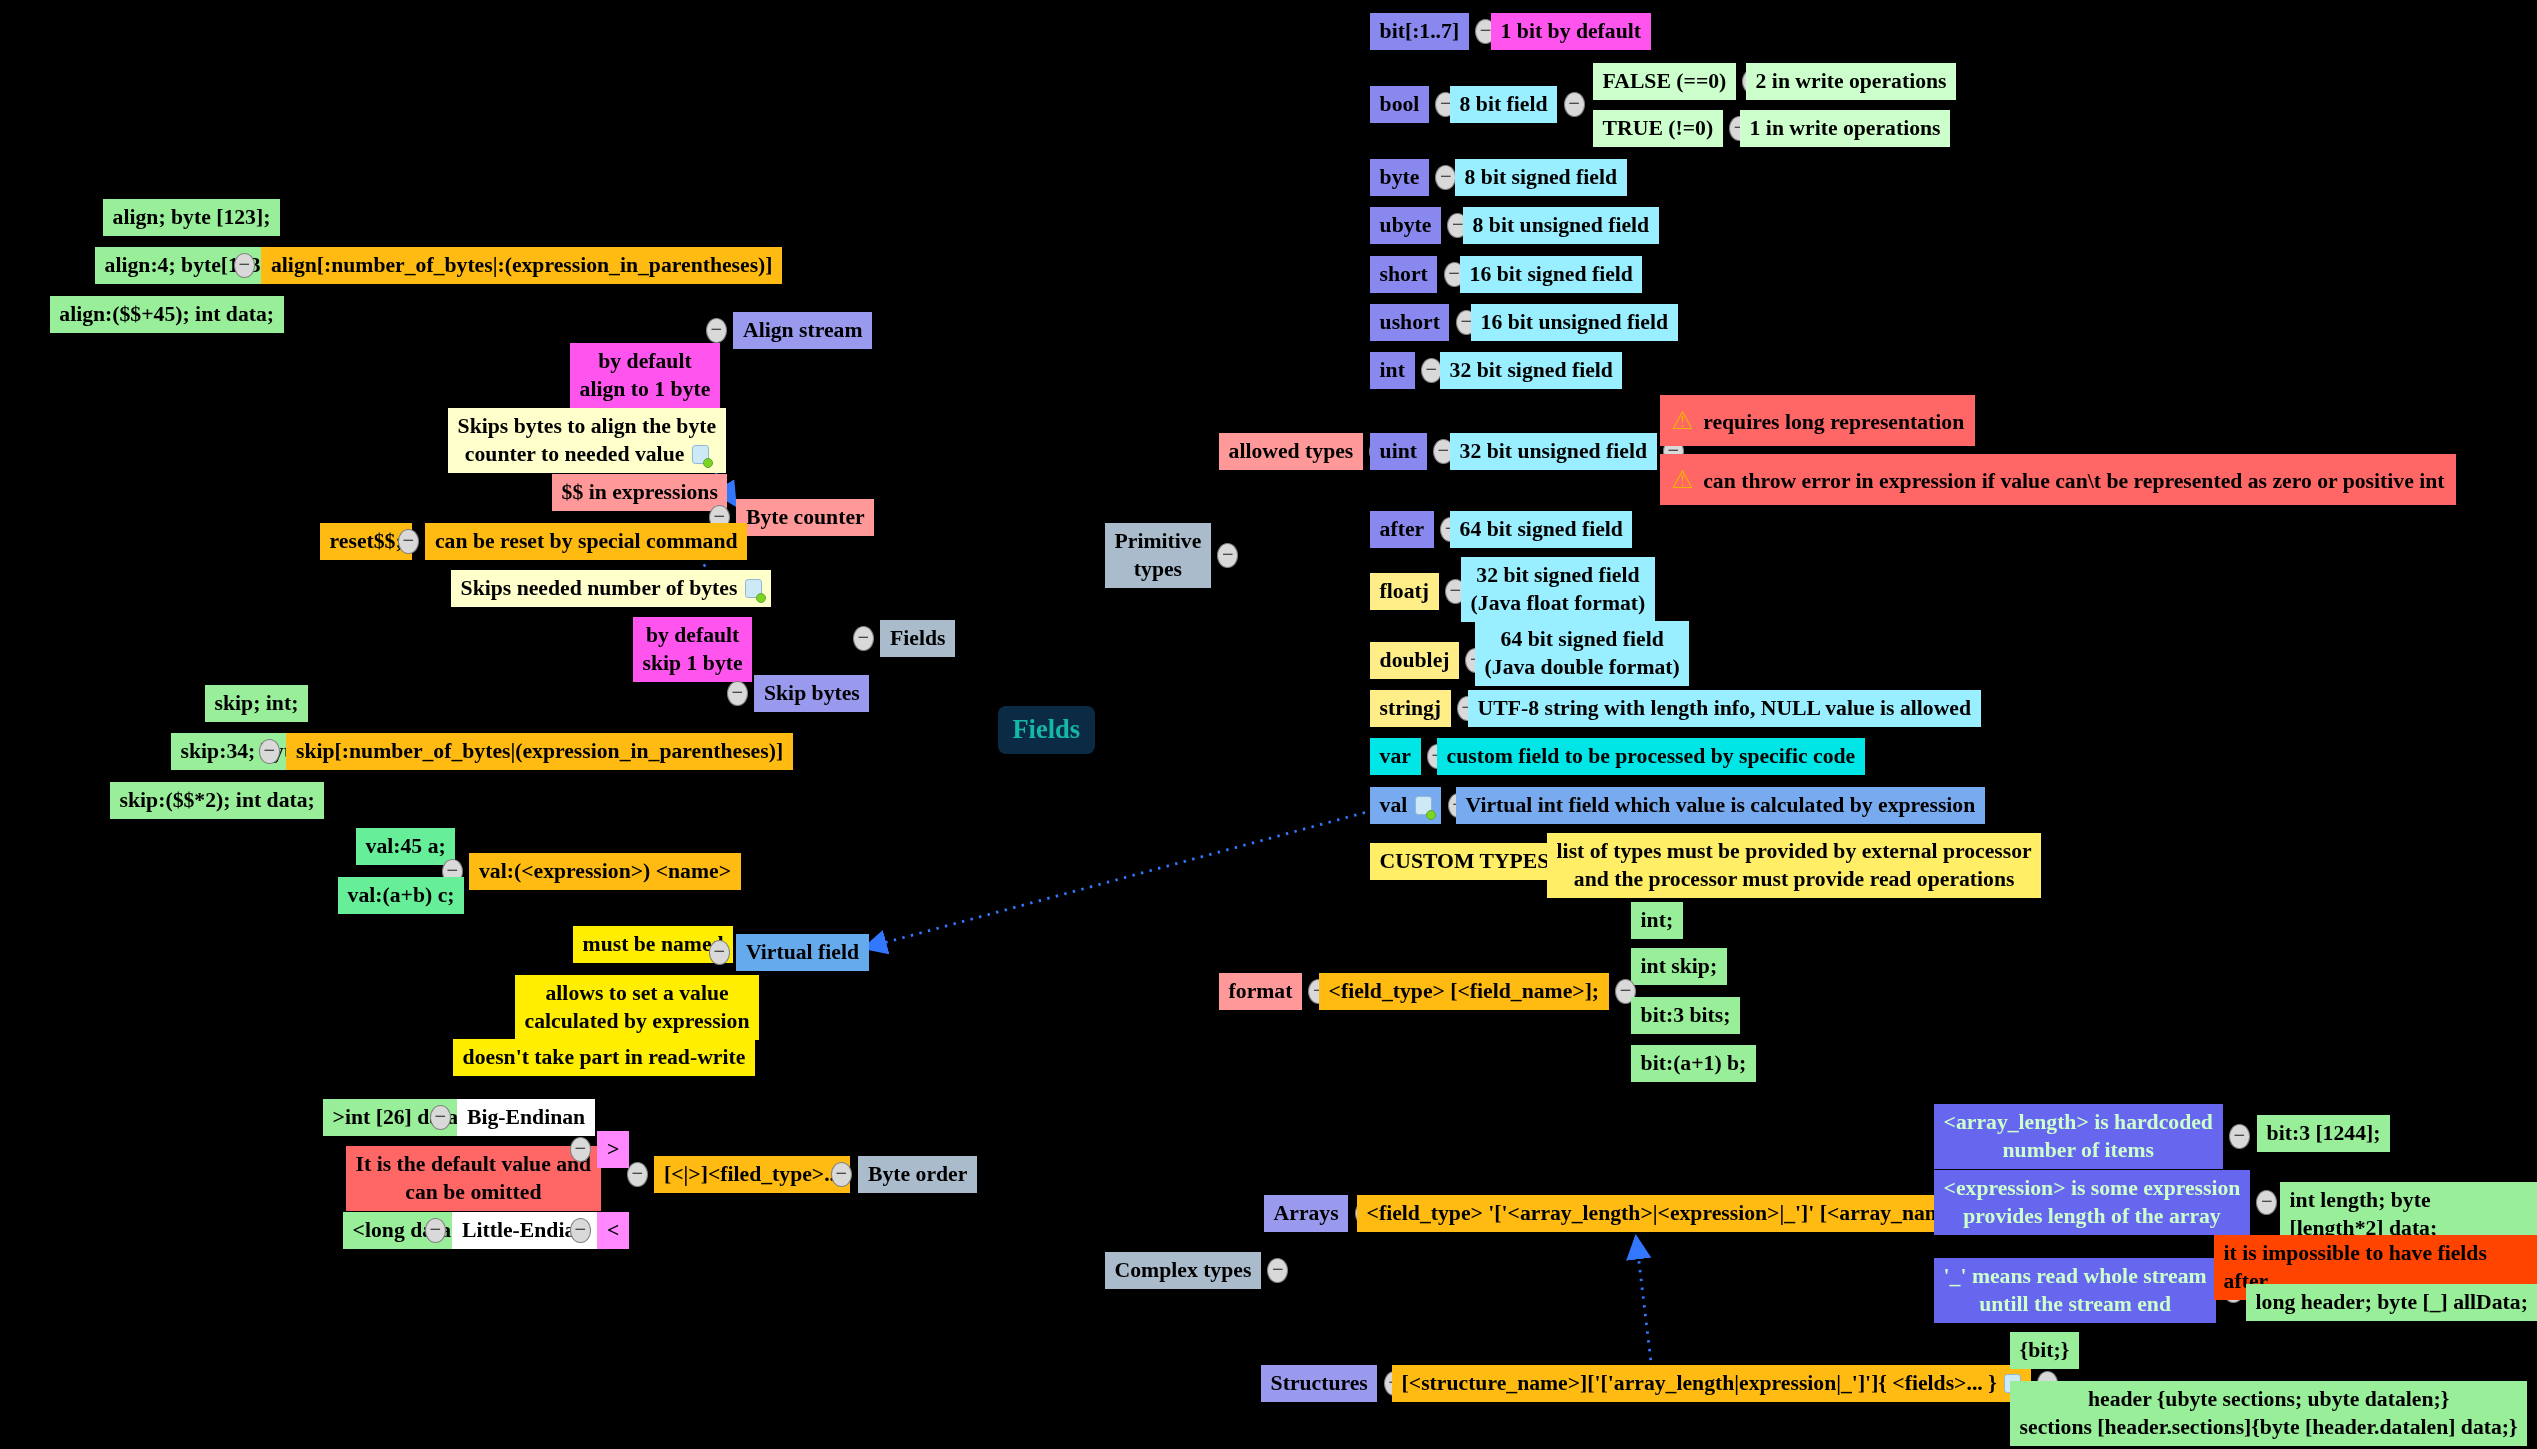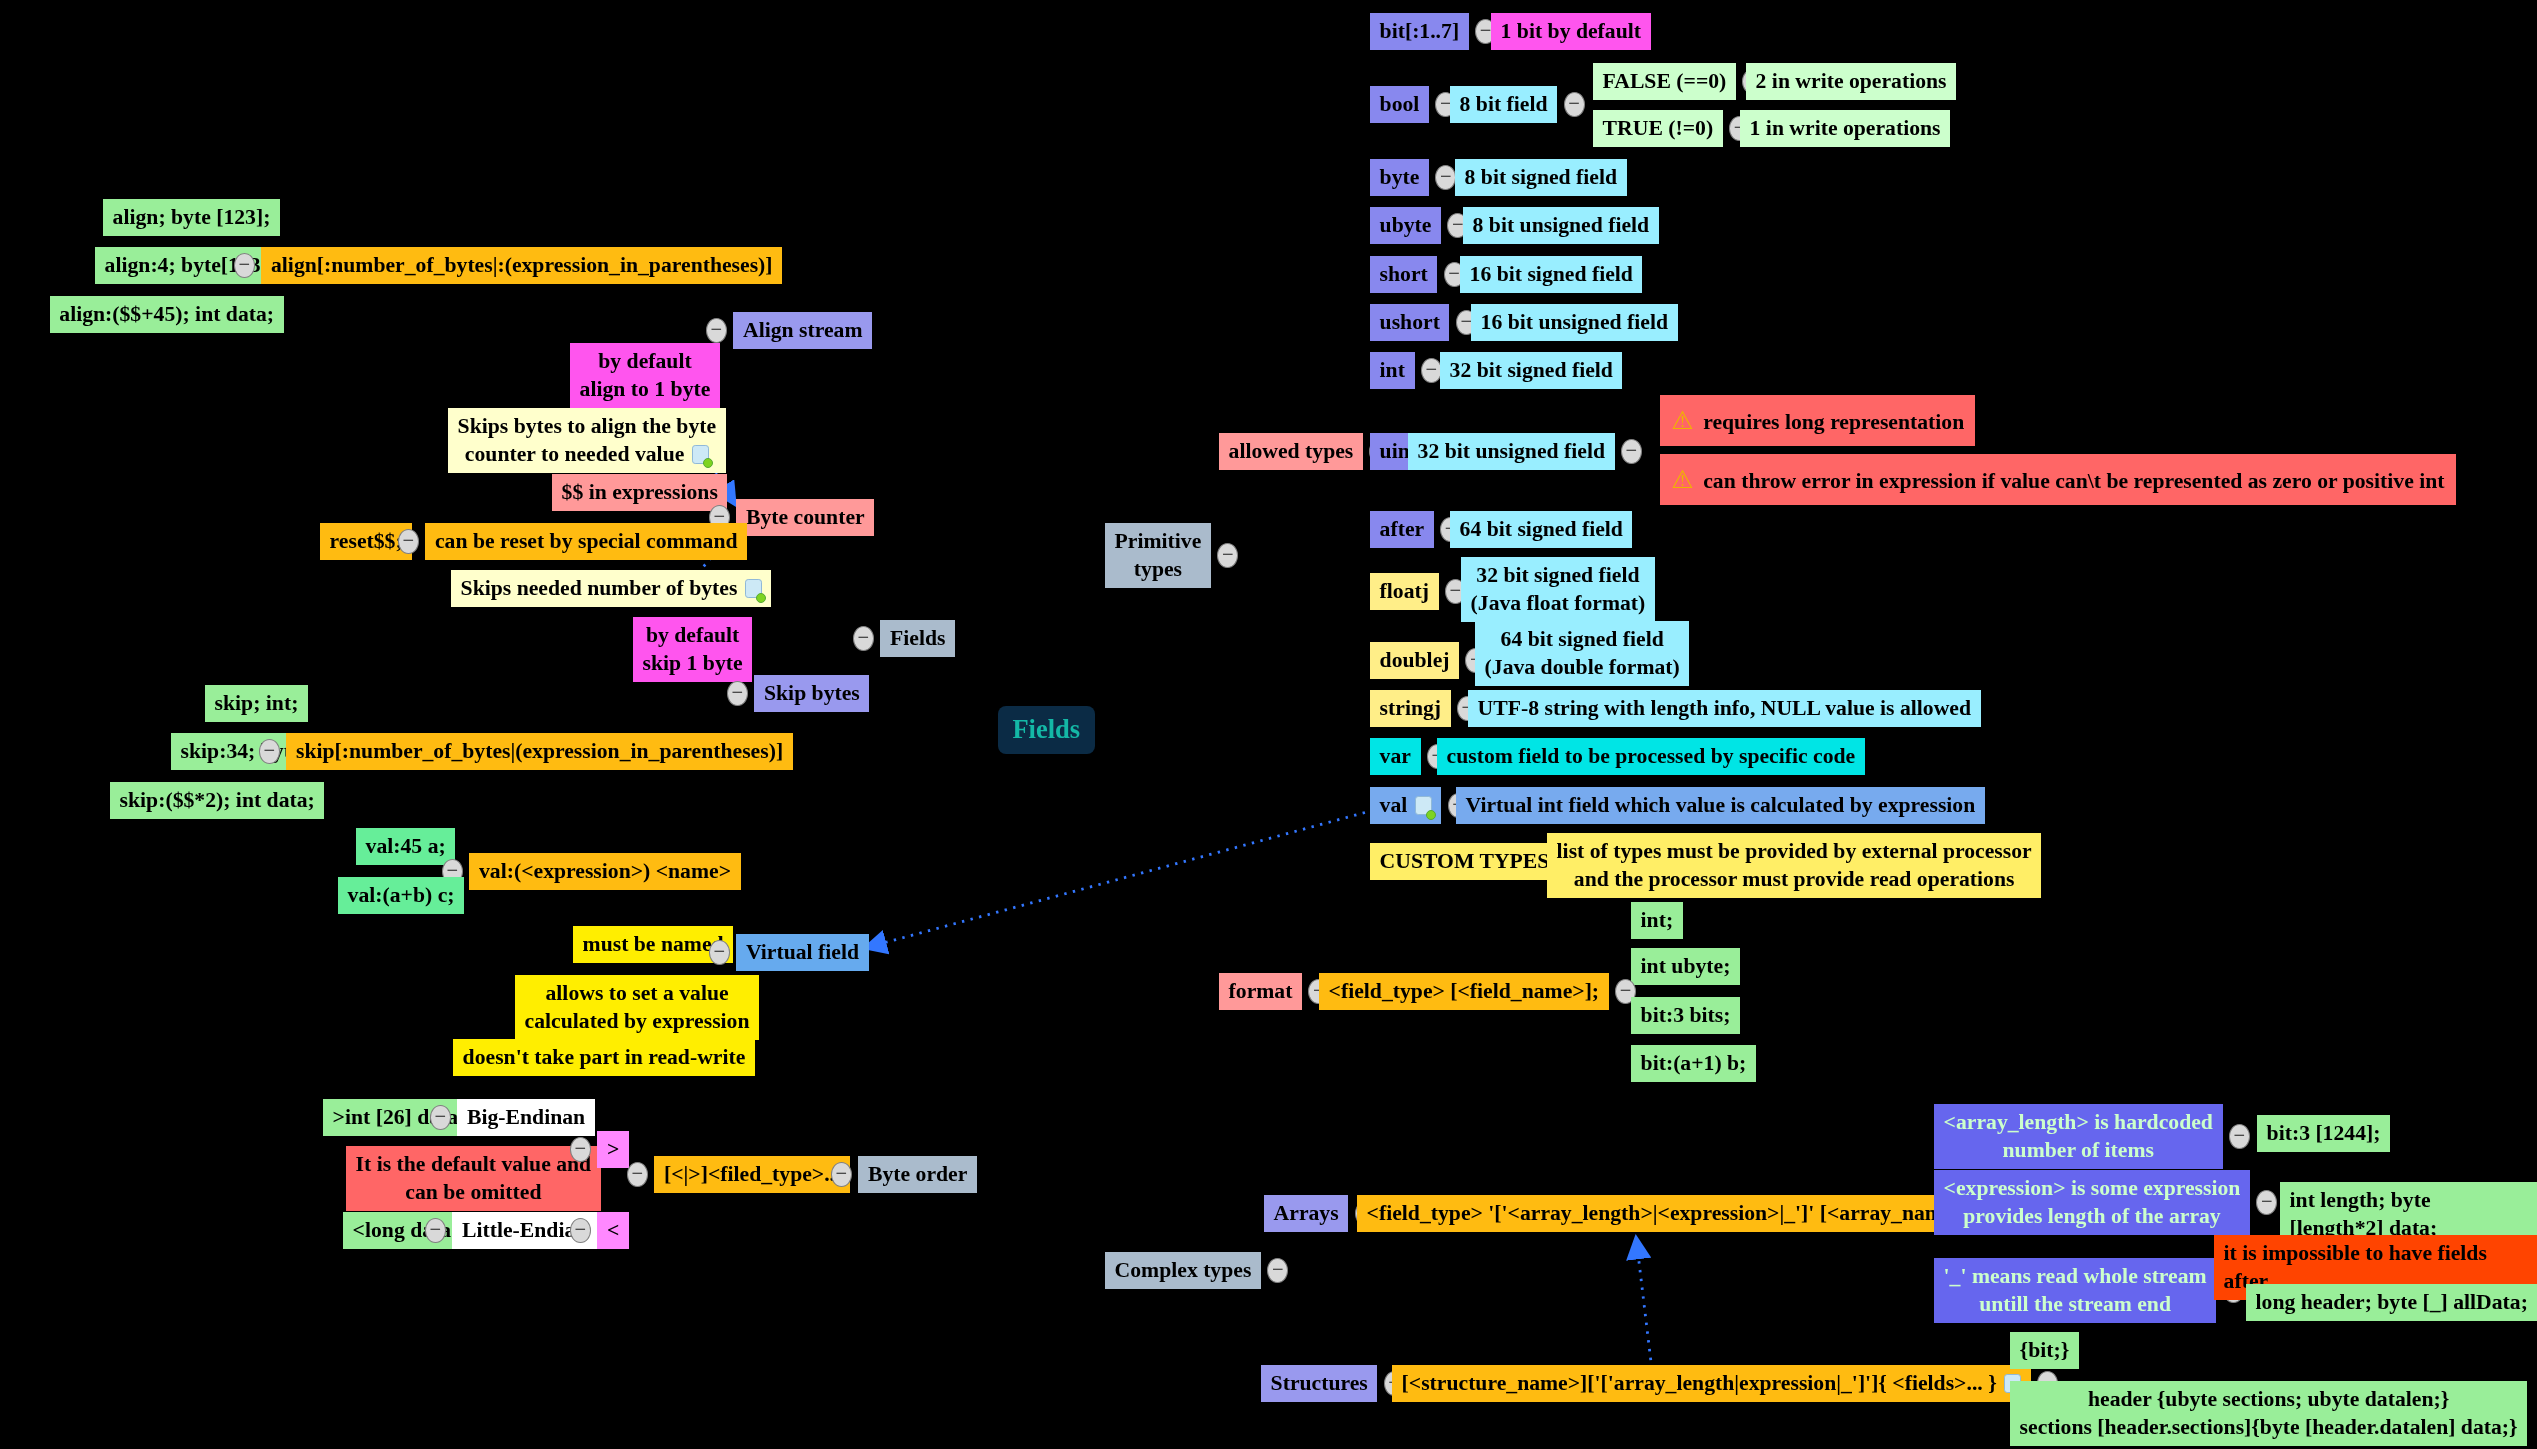--- a/index.html
+++ b/index.html
@@ -127,21 +127,21 @@
   </div>
 
 <div class="n" style="left:1219px;top:433px">
     <b class="box c-salmon">allowed types</b>
     <span class="h">−</span>
   </div>
 <div class="n" style="left:1370px;top:433px">
     <b class="box c-type">uint</b>
     <span class="h">−</span>
   </div>
-<div class="n" style="left:1408px;top:433px">
+<div class="n" style="left:1450px;top:433px">
     <b class="box c-cyan">32 bit unsigned field</b>
     <span class="h">−</span>
   </div>
 <div class="n" style="left:1660px;top:395px">
     <b class="box c-red pad"><span class="wicon">⚠</span><span>requires long representation</span></b>
   </div>
 <div class="n" style="left:1660px;top:454px">
     <b class="box c-red pad"><span class="wicon">⚠</span><span>can throw error in expression if value can\t be represented as zero or positive int</span></b>
   </div>
 
@@ -196,21 +196,21 @@
   </div>
 <div class="n" style="left:1547px;top:833px">
     <b class="box c-lemon center">list of types must be provided by external processor
 and the processor must provide read operations</b>
   </div>
 
 <div class="n" style="left:1599px;top:902px">
     <b class="box c-green">int;</b>
   </div>
 <div class="n" style="left:1599px;top:948px">
-    <b class="box c-green">int ubyte;</b>
+    <b class="box c-green">int skip;</b>
   </div>
 <div class="n" style="left:1219px;top:973px">
     <b class="box c-salmon">format</b>
     <span class="h">−</span>
   </div>
 <div class="n" style="left:1319px;top:973px">
     <b class="box c-amber">&lt;field_type&gt; [&lt;field_name&gt;];</b>
     <span class="h">−</span>
   </div>
 <div class="n" style="left:1599px;top:997px">

